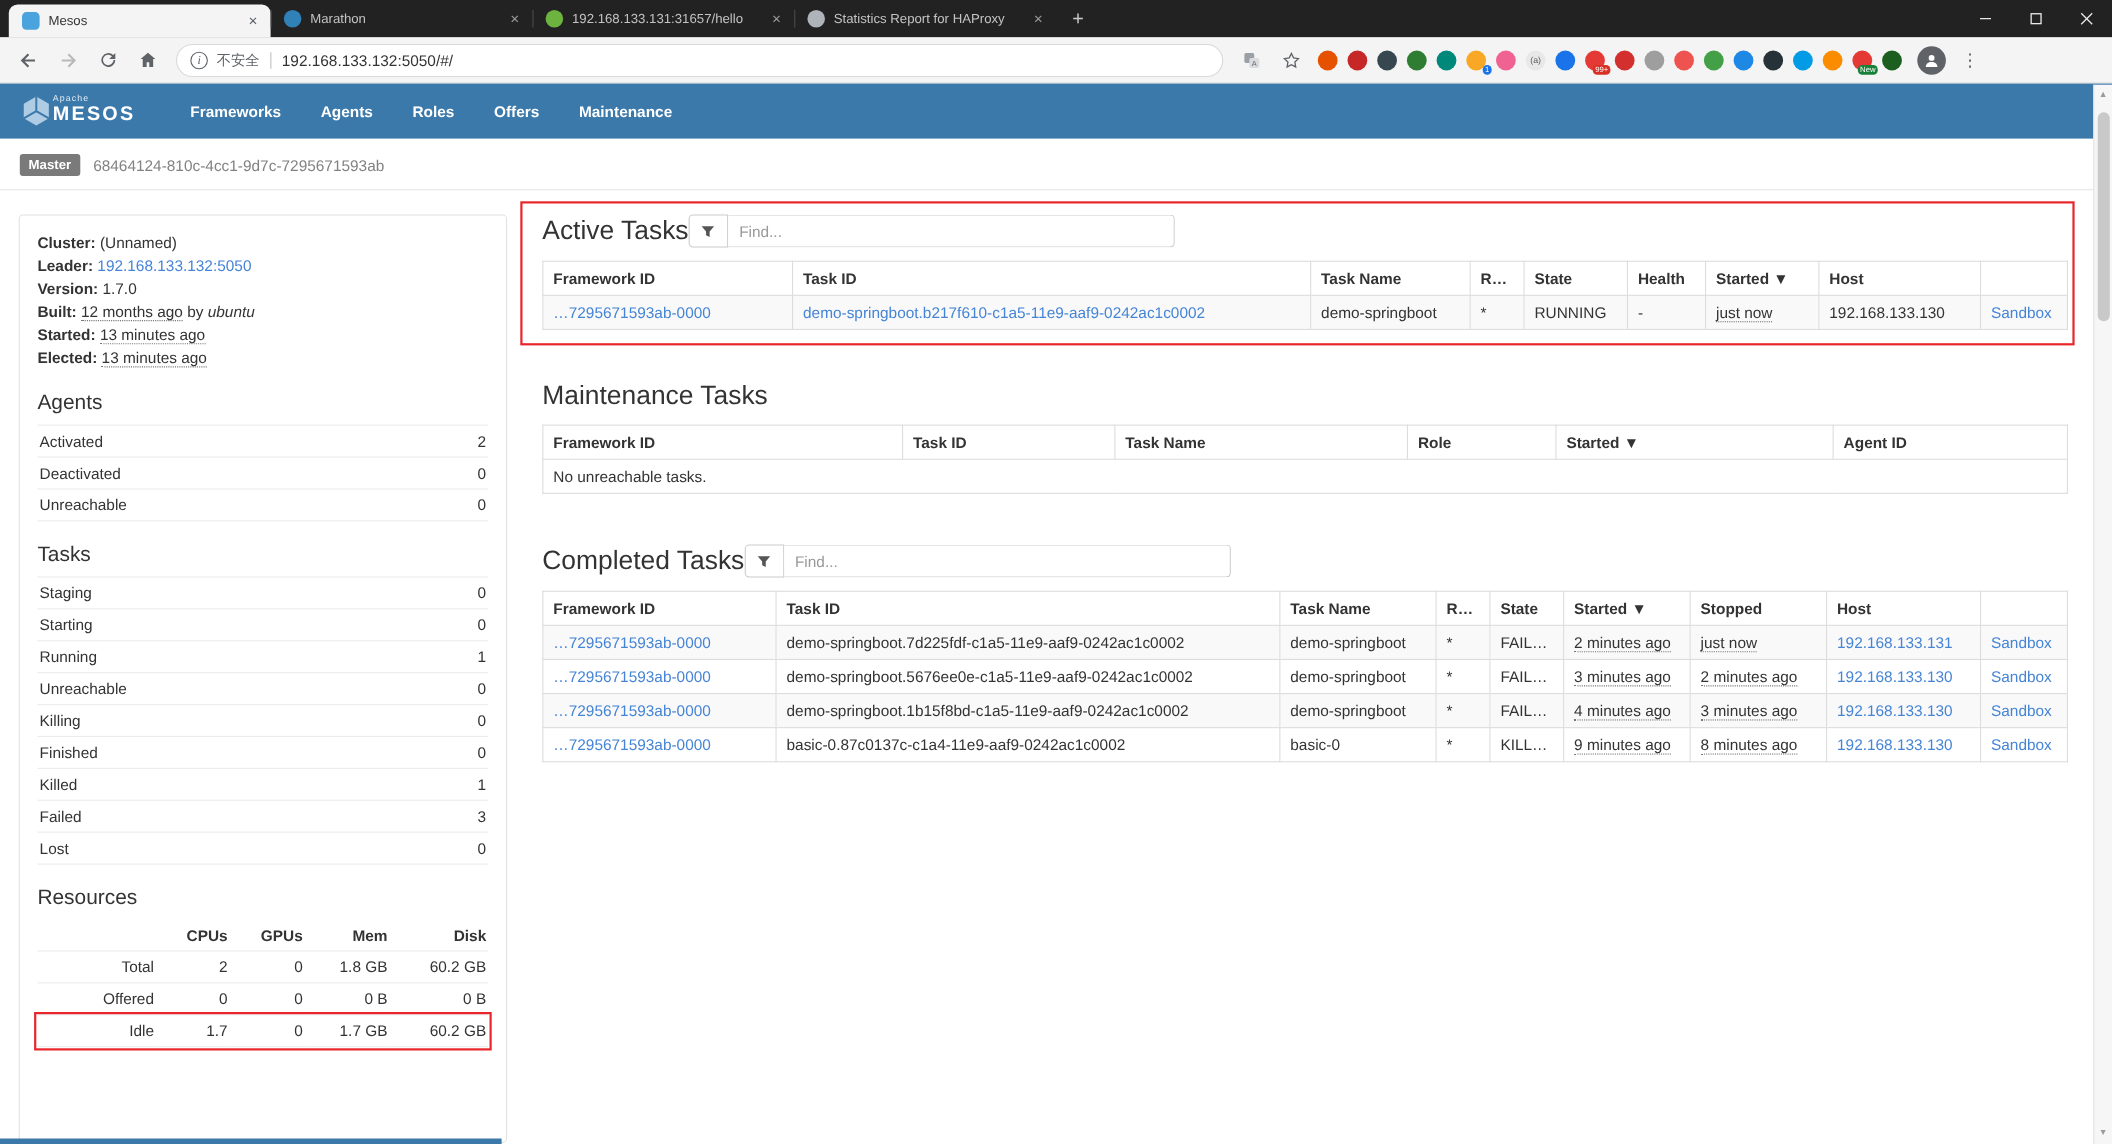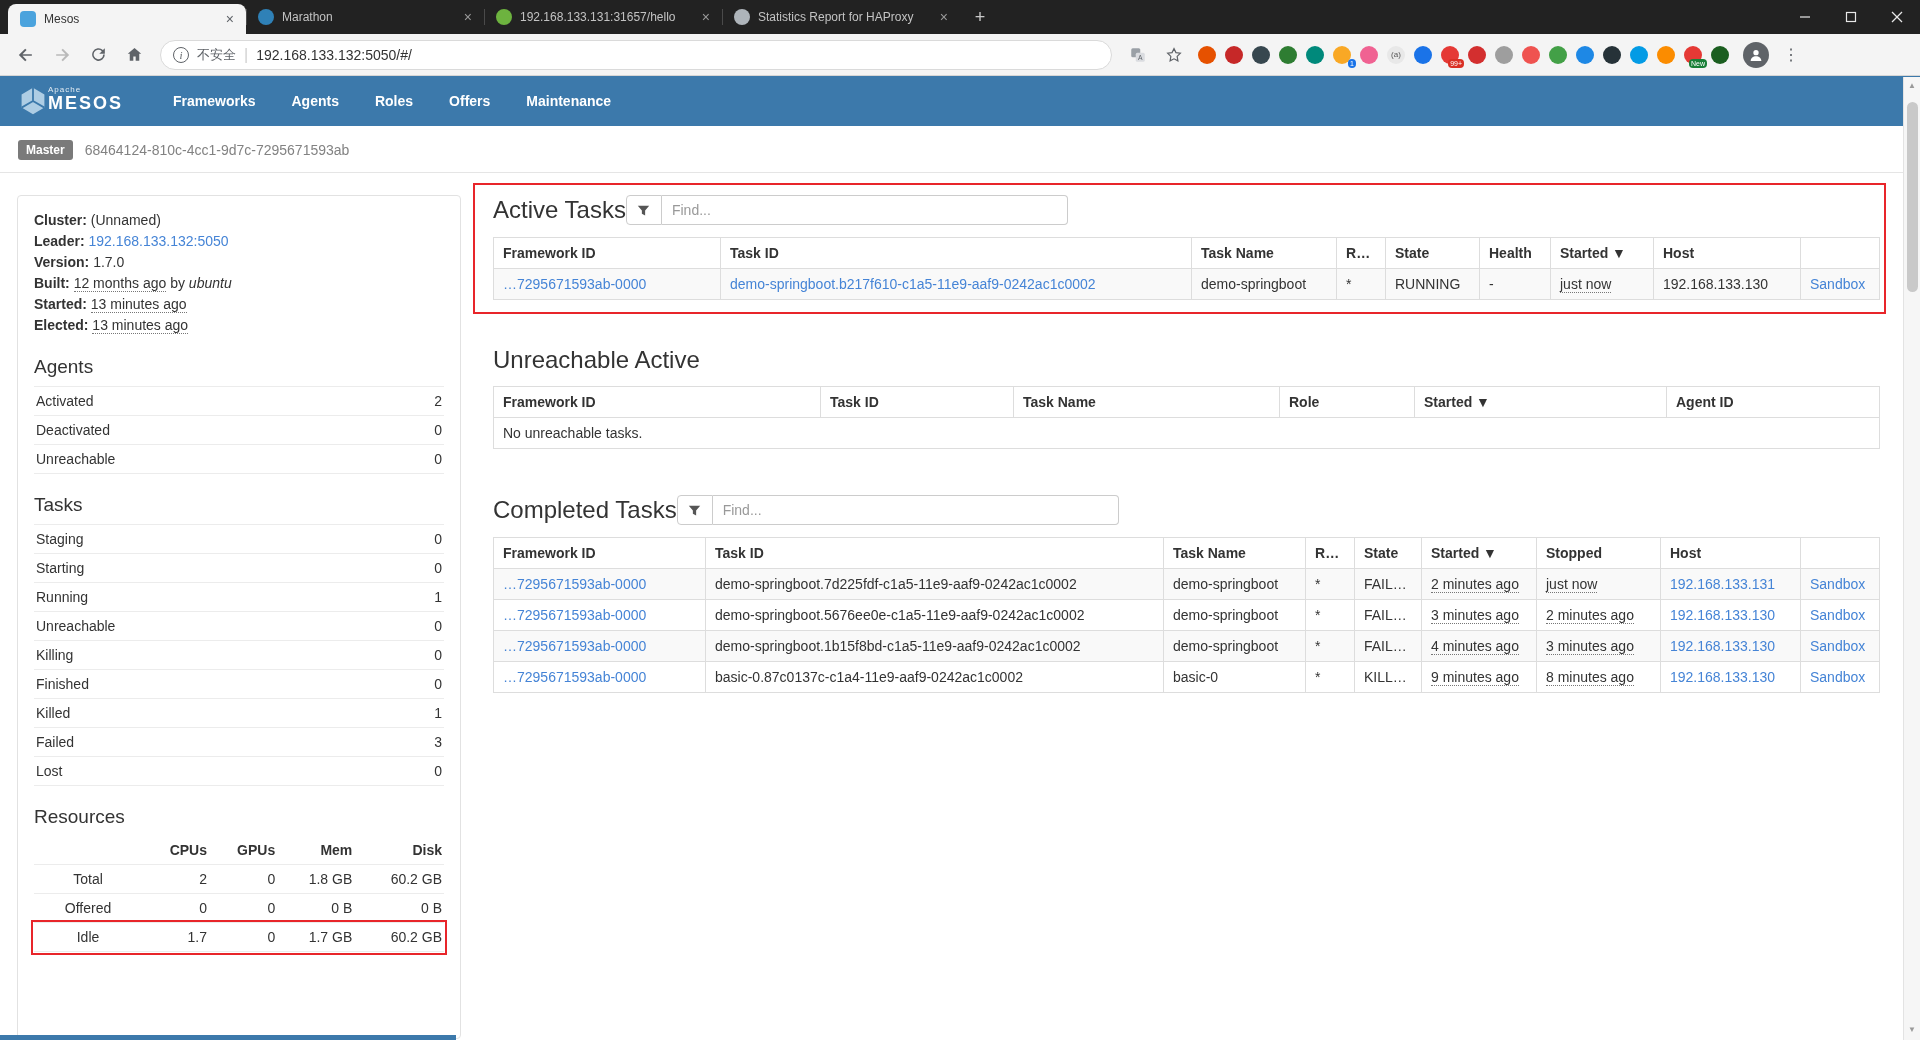--- a/index.html
+++ b/index.html
@@ -66,21 +66,21 @@
   a{color:var(--link_blue); text-decoration:none; cursor:pointer;}
   .rel{border-bottom:1px dotted #777;}
   .em{font-style:italic;}
   .log-line{margin-top:12px; display:flex; align-items:center; gap:6px;}
   .btn-xs{font-size:12px; padding:2px 8px; border:1px solid #ccc; border-radius:3px; background:#fff; color:#333; cursor:pointer;}
   .side-h{font-size:19px; font-weight:400; color:#333; margin:20px 0 8px;}
   .stat-rows{border-bottom:1px solid #ececec;}
   .stat-row{display:flex; justify-content:space-between; padding:6px 2px; border-top:1px solid #ececec;}
   .res-table{width:100%; border-collapse:collapse; font-size:14px;}
   .res-table th,.res-table td{padding:6px 2px; text-align:right;}
-  .res-table th:first-child,.res-table td:first-child{text-align:center; width:108px;}
+  .res-table th:first-child,.res-table td:first-child{text-align:right; width:108px;}
   .res-table thead th{font-weight:bold;}
   .res-table tbody tr{border-top:1px solid #ececec;}
   .res-table tbody tr:last-child{border-bottom:1px solid #ececec;}
   tr.res-idle{outline:2px solid var(--annotation_red); outline-offset:1px;}
 
   
   .section{margin-bottom:46px;}
   .annotated{position:relative;}
   .red-box{position:absolute; top:-12px; right:-6px; bottom:-14px; left:-20px; border:2px solid var(--annotation_red); pointer-events:none;}
   .section-head{display:flex; align-items:center; margin-bottom:12px;}
@@ -403,21 +403,21 @@
               <td><span class="rel">just now</span></td>
               <td>192.168.133.130</td>
               <td><a>Sandbox</a></td>
             </tr>
           </tbody>
         </table>
       </div>
 
       <div class="section">
         <div class="section-head">
-          <h3 class="section-title">Unreachable Active</h3>
+          <h3 class="section-title">Maintenance Tasks</h3>
         </div>
         <table class="data">
           <colgroup>
               <col style="width:327px">
               <col style="width:193px">
               <col style="width:266px">
               <col style="width:135px">
               <col style="width:252px">
               <col>
             </colgroup>

